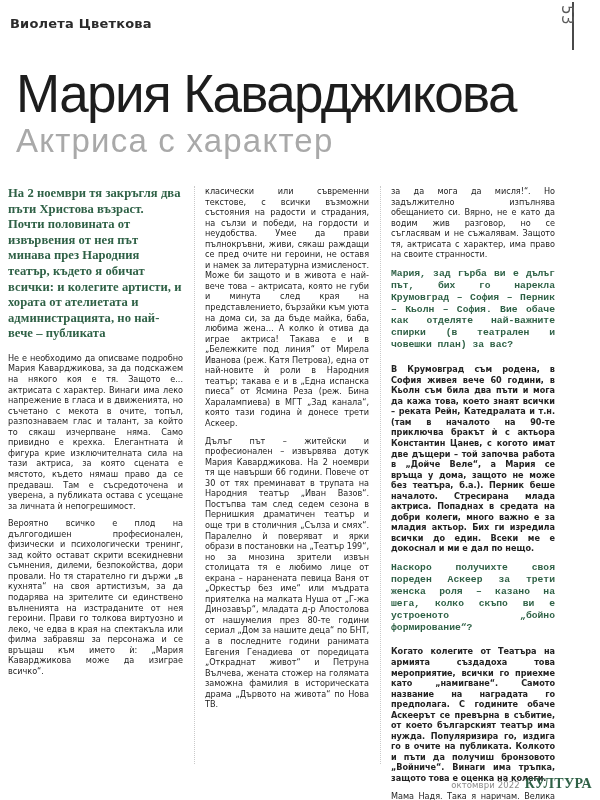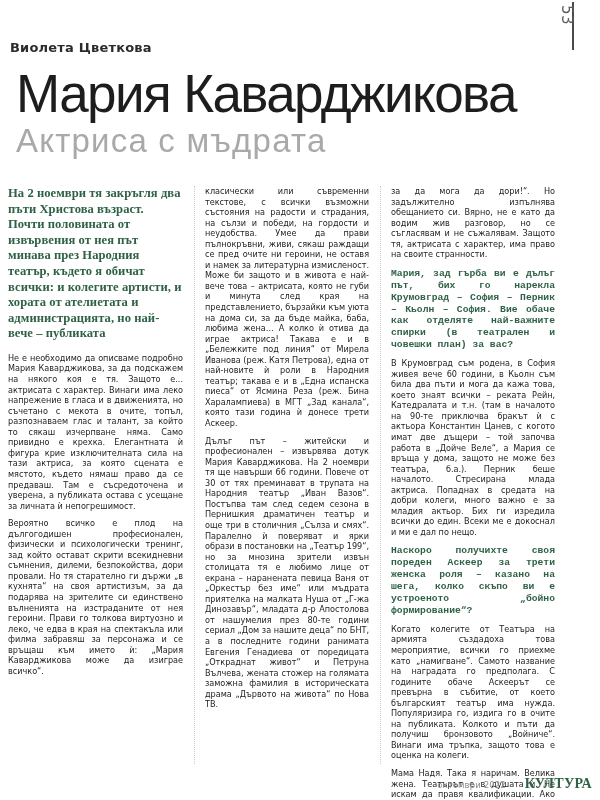--- a/index.html
+++ b/index.html
@@ -46,21 +46,21 @@
     font-weight: 400;
     color: #5a5a5a;
     letter-spacing: 0.5px;
     white-space: nowrap;
   }
 
   
   .byline {
     position: absolute;
     left: 10px;
-    top: 40px;
+    top: 16px;
     font-family: "DejaVu Sans", sans-serif;
     font-size: 13px;
     font-weight: 700;
     color: #2b2b2b;
     letter-spacing: 0.2px;
   }
 
   
   .title-block {
     position: absolute;
@@ -136,32 +136,32 @@
 
   p.question {
     font-family: Liberation Mono, monospace;
     font-size: 9.7px;
     line-height: 11.9px;
     font-weight: 700;
     color: #2f6146;
     text-align: justify;
     margin-top: 8px;
   }
-  p.question + p.body { margin-top: 7px; }
+  p.question + p.body { margin-top: 13px; font-weight: bold; }
 
   .col3-top-offset { margin-top: 0; }
 
   
   .footer {
     position: absolute;
     right: 8px;
     bottom: 8px;
     display: flex;
     align-items: baseline;
-    gap: 19px;
+    gap: 5px;
   }
   .footer-date {
     font-family: "DejaVu Sans", sans-serif;
     font-size: 8.5px;
     color: #8c8c8c;
     letter-spacing: 0.1px;
   }
   .footer-brand {
     font-family: "Liberation Serif", serif;
     font-size: 14px;
@@ -178,40 +178,40 @@
 
   <div class="page-number-wrap">
     <div class="page-number-rule"></div>
     <div class="page-number">53</div>
   </div>
 
   <div class="byline">Виолета Цветкова</div>
 
   <div class="title-block">
     <div class="headline">Мария Каварджикова</div>
-    <div class="subhead">Актриса с мъдрата</div>
+    <div class="subhead">Актриса с характер</div>
   </div>
 
   <div class="columns">
 
     <div class="col">
       <div class="lead">На 2 ноември тя закръгля два пъти Христова възраст. Почти половината от извървения от нея път минава през Народния театър, където я обичат всички: и колегите артисти, и хората от ателиетата и администрацията, но най-вече – публиката</div>
       <p class="body" style="margin-top:11px">Не е необходимо да описваме подробно Мария Каварджикова, за да подскажем на някого коя е тя. Защото е... актрисата с характер. Винаги има леко напрежение в гласа и в движенията, но съчетано с мекота в очите, топъл, разпознаваем глас и талант, за който то сякаш изчерпване няма. Само привидно е крехка. Елегантната ѝ фигура крие изключителната сила на тази актриса, за която сцената е мястото, където нямаш право да се предаваш. Там е съсредоточена и уверена, а публиката остава с усещане за личната ѝ непогрешимост.</p>
       <p class="body">Вероятно всичко е плод на дългогодишен професионален, физически и психологически тренинг, зад който остават скрити всекидневни съмнения, дилеми, безпокойства, дори провали. Но тя старателно ги държи „в кухнята“ на своя артистизъм, за да подарява на зрителите си единствено вълненията на изстраданите от нея героини. Прави го толкова виртуозно и леко, че едва в края на спектакъла или филма забравяш за персонажа и се връщаш към името ѝ: „Мария Каварджикова може да изиграе всичко“.</p>
     </div>
 
     <div class="col">
       <div class="col-rule"></div>
       <p class="body">класически или съвременни текстове, с всички възможни състояния на радости и страдания, на сълзи и победи, на гордости и неудобства. Умее да прави пълнокръвни, живи, сякаш раждащи се пред очите ни героини, не оставя и намек за литературна измисленост. Може би защото и в живота е най-вече това – актрисата, която не губи и минута след края на представлението, бързайки към уюта на дома си, за да бъде майка, баба, любима жена… А колко ѝ отива да играе актриса! Такава е и в „Бележките под линия“ от Мирела Иванова (реж. Катя Петрова), една от най-новите ѝ роли в Народния театър; такава е и в „Една испанска пиеса“ от Ясмина Реза (реж. Бина Харалампиева) в МГТ „Зад канала“, която тази година ѝ донесе трети Аскеер.</p>
       <p class="body">Дълъг път – житейски и професионален – извървява дотук Мария Каварджикова. На 2 ноември тя ще навърши 66 години. Повече от 30 от тях преминават в трупата на Народния театър „Иван Вазов“. Постъпва там след седем сезона в Пернишкия драматичен театър и още три в столичния „Сълза и смях“. Паралелно ѝ поверяват и ярки образи в постановки на „Театър 199“, но за мнозина зрители извън столицата тя е любимо лице от екрана – наранената певица Ваня от „Оркестър без име“ или мъдрата приятелка на малката Нуша от „Г-жа Динозавър“, младата д-р Апостолова от нашумелия през 80-те години сериал „Дом за нашите деца“ по БНТ, а в последните години ранимата Евгения Генадиева от поредицата „Откраднат живот“ и Петруна Вълчева, жената стожер на голямата заможна фамилия в историческата драма „Дървото на живота“ по Нова ТВ.</p>
     </div>
 
     <div class="col">
       <div class="col-rule"></div>
-      <p class="body col3-top-offset">за да мога да дори!“. Но задължително изпълнява обещанието си. Вярно, не е като да водим жив разговор, но се съгласявам и не съжалявам. Защото тя, актрисата с характер, има право на своите странности.</p>
+      <p class="body col3-top-offset">за да мога да мисля!“. Но задължително изпълнява обещанието си. Вярно, не е като да водим жив разговор, но се съгласявам и не съжалявам. Защото тя, актрисата с характер, има право на своите странности.</p>
       <p class="question">Мария, зад гърба ви е дълъг път, бих го нарекла Крумовград – София – Перник – Кьолн – София. Вие обаче как отделяте най-важните спирки (в театрален и човешки план) за вас?</p>
       <p class="body">В Крумовград съм родена, в София живея вече 60 години, в Кьолн съм била два пъти и мога да кажа това, което знаят всички – реката Рейн, Катедралата и т.н. (там в началото на 90-те приключва бракът ѝ с актьора Константин Цанев, с когото имат две дъщери – той започва работа в „Дойче Веле“, а Мария се връща у дома, защото не може без театъра, б.а.). Перник беше началото. Стресирана млада актриса. Попаднах в средата на добри колеги, много важно е за младия актьор. Бих ги изредила всички до един. Всеки ме е докоснал и ми е дал по нещо.</p>
       <p class="question">Наскоро получихте своя пореден Аскеер за трети женска роля – казано на шега, колко скъпо ви е устроеното „бойно формирование“?</p>
       <p class="body">Когато колегите от Театъра на армията създадоха това мероприятие, всички го приехме като „намигване“. Самото название на наградата го предполага. С годините обаче Аскеерът се превърна в събитие, от което българският театър има нужда. Популяризира го, издига го в очите на публиката. Колкото и пъти да получиш бронзовото „Войниче“. Винаги има тръпка, защото това е оценка на колеги.</p>
       <p class="body">Мама Надя. Така я наричам. Велика жена. Театърът е в душата ѝ. Не искам да правя квалификации. Ако не беше тя, сигурно и аз нямаше да съм това, което съм. Тя обича работата си, обича</p>
     </div>
 
   </div>
 
   <div class="footer">

